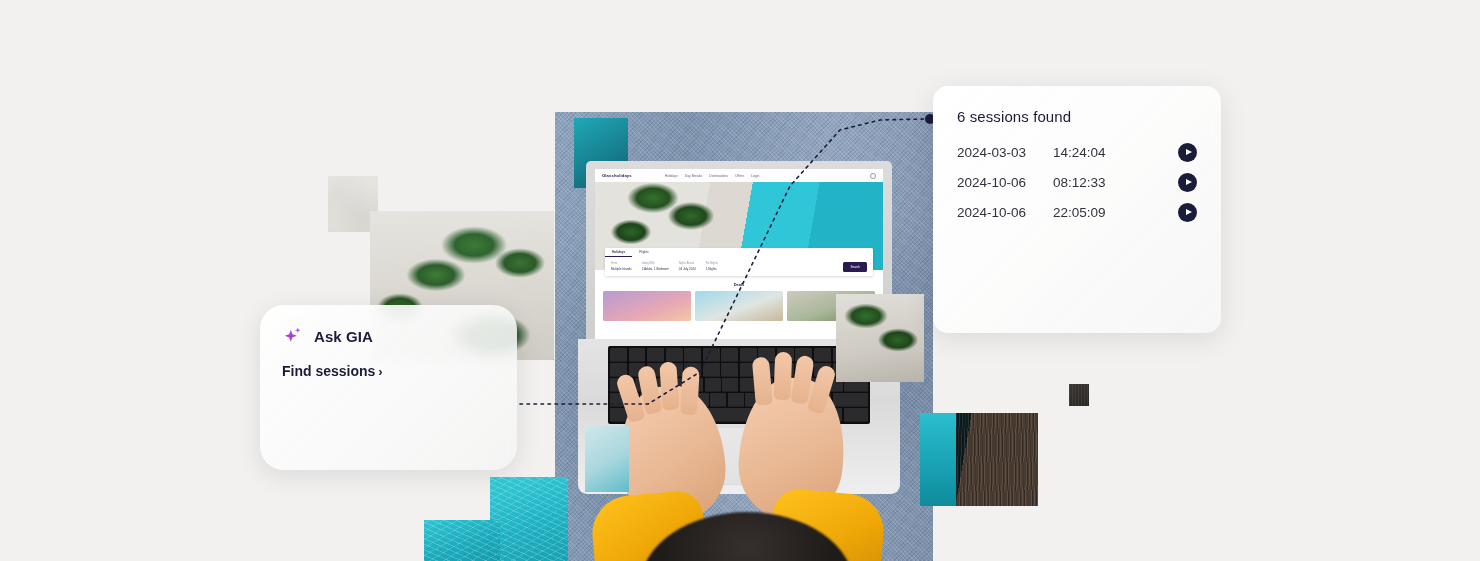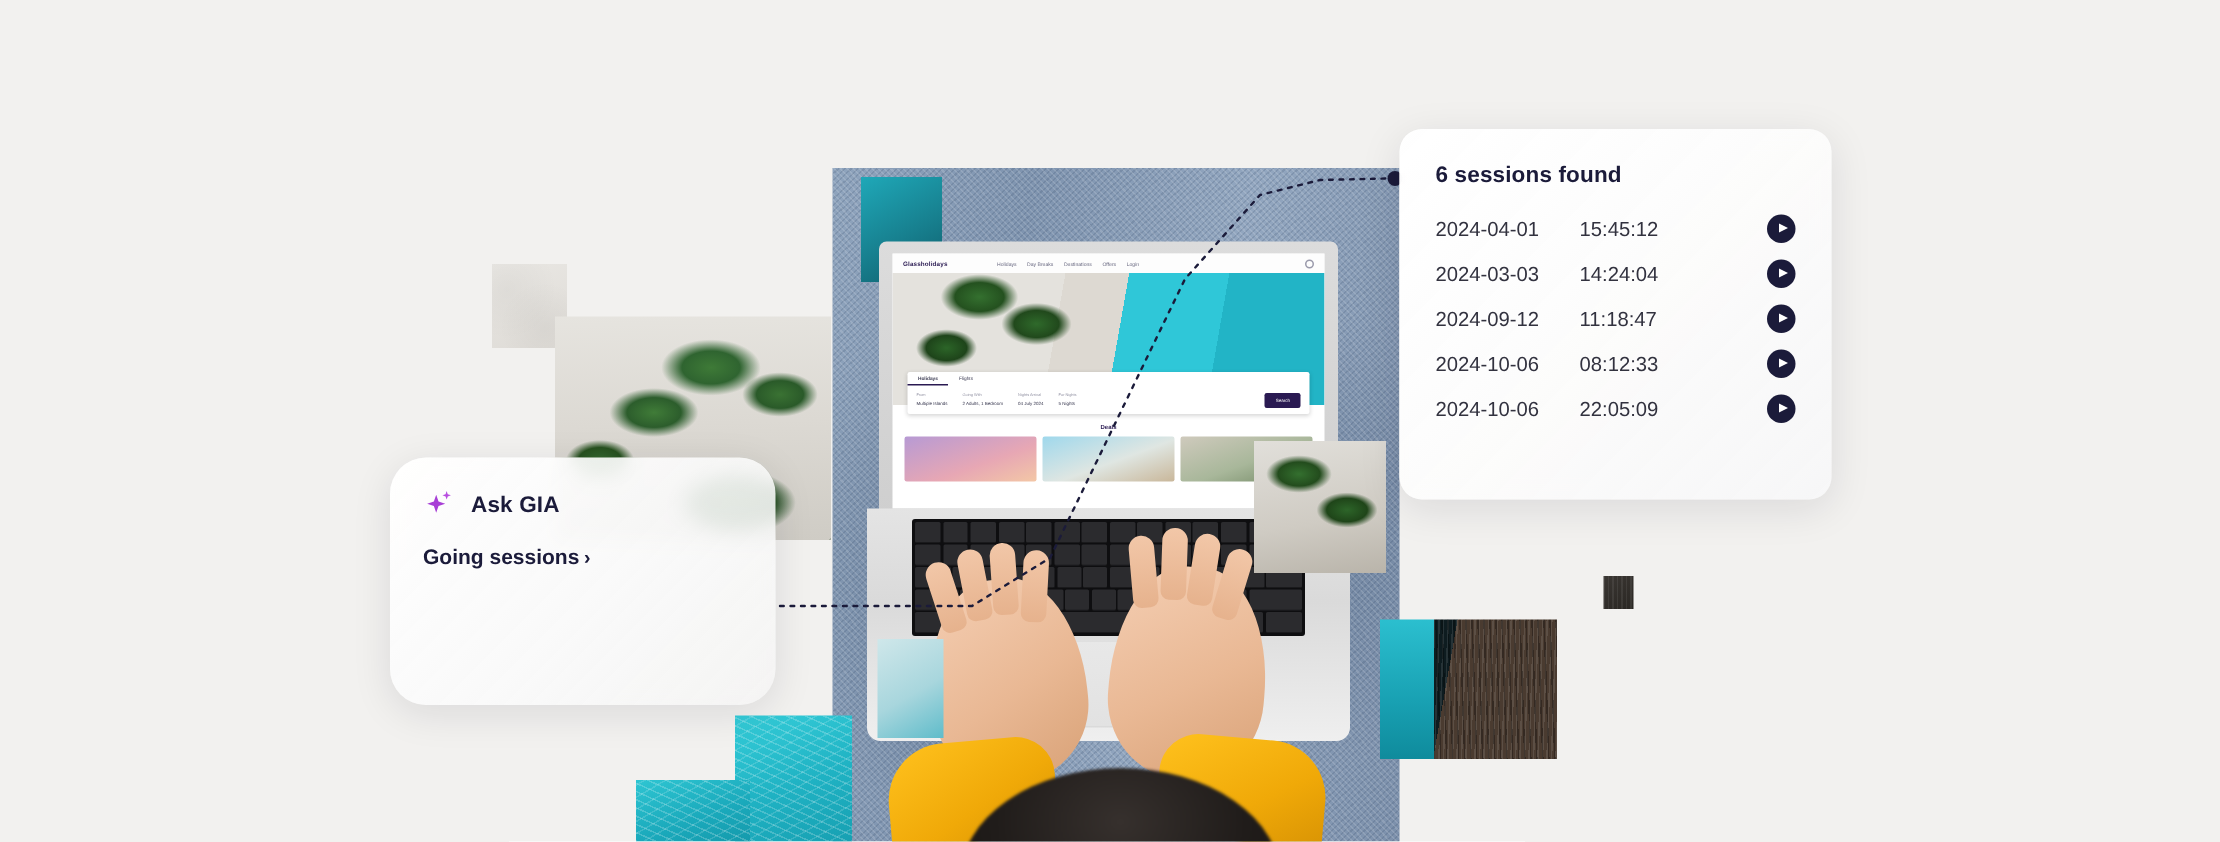--- a/index.html
+++ b/index.html
@@ -302,21 +302,21 @@
     position: absolute;
     left: 933px; top: 86px; width: 288px; height: 247px;
     background: linear-gradient(135deg, rgba(255,255,255,.97) 0%, rgba(252,252,252,.94) 50%, rgba(247,247,248,.90) 100%);
     backdrop-filter: blur(6px);
     border-radius: 15px;
     box-shadow: 0 6px 28px rgba(20,20,40,.10);
     padding: 22px 24px 16px;
     box-sizing: border-box;
   }
   .sessions-title {
-    font-size: 15px; font-weight: 700; color: #1b1b3a;
+    font-size: 15px; font-weight: 400; color: #1b1b3a;
     letter-spacing: .1px; margin-bottom: 12px;
   }
   .session-row {
     display: flex; align-items: center;
     height: 30px;
     font-size: 13.5px; color: #32323f;
   }
   .s-date { width: 96px; white-space: nowrap; }
   .s-time { width: 90px; white-space: nowrap; }
   .play-btn {
@@ -507,50 +507,36 @@
 
   <div class="gia-card">
     <div class="gia-head">
       <svg width="22" height="22" viewBox="0 0 24 24">
         <path d="M9.6 5.2 L11.3 10.1 L16.2 11.8 L11.3 13.5 L9.6 18.4 L7.9 13.5 L3 11.8 L7.9 10.1 Z" fill="#a83fd6"></path>
         <path d="M17.2 2.6 L18 4.9 L20.3 5.7 L18 6.5 L17.2 8.8 L16.4 6.5 L14.1 5.7 L16.4 4.9 Z" fill="#b84ee0"></path>
       </svg>
       <div class="gia-title">Ask GIA</div>
     </div>
     <div class="gia-link">
-      <span>Going sessions</span>
+      <span>Find sessions</span>
       <span class="chev">›</span>
     </div>
   </div>
 
   <div class="sessions-card">
     <div class="sessions-title">6 sessions found</div>
 
-    <div class="session-row">
-      <span class="s-date">2024-04-01</span>
-      <span class="s-time">15:45:12</span>
-      <span class="play-btn">
-          <i class="tri"></i>
-        </span>
-    </div>
     <div class="session-row">
       <span class="s-date">2024-03-03</span>
       <span class="s-time">14:24:04</span>
       <span class="play-btn">
           <i class="tri"></i>
         </span>
     </div>
     <div class="session-row">
-      <span class="s-date">2024-09-12</span>
-      <span class="s-time">11:18:47</span>
-      <span class="play-btn">
-          <i class="tri"></i>
-        </span>
-    </div>
-    <div class="session-row">
       <span class="s-date">2024-10-06</span>
       <span class="s-time">08:12:33</span>
       <span class="play-btn">
           <i class="tri"></i>
         </span>
     </div>
     <div class="session-row">
       <span class="s-date">2024-10-06</span>
       <span class="s-time">22:05:09</span>
       <span class="play-btn">

